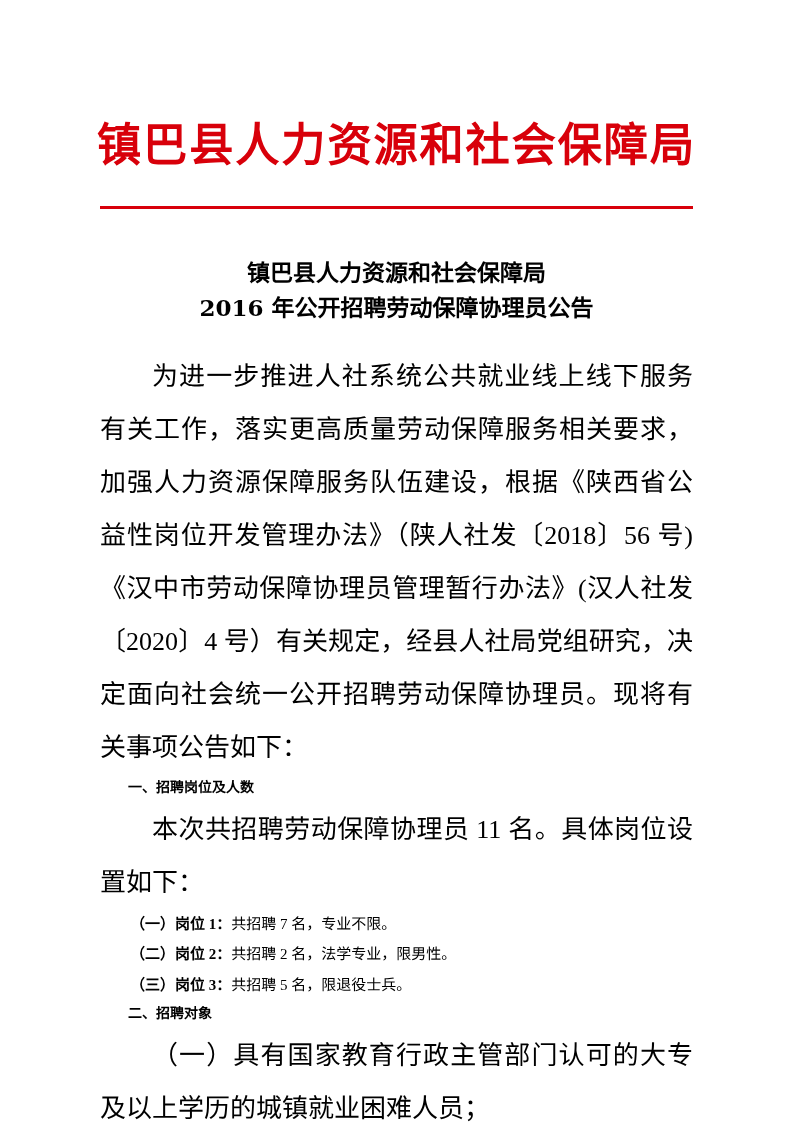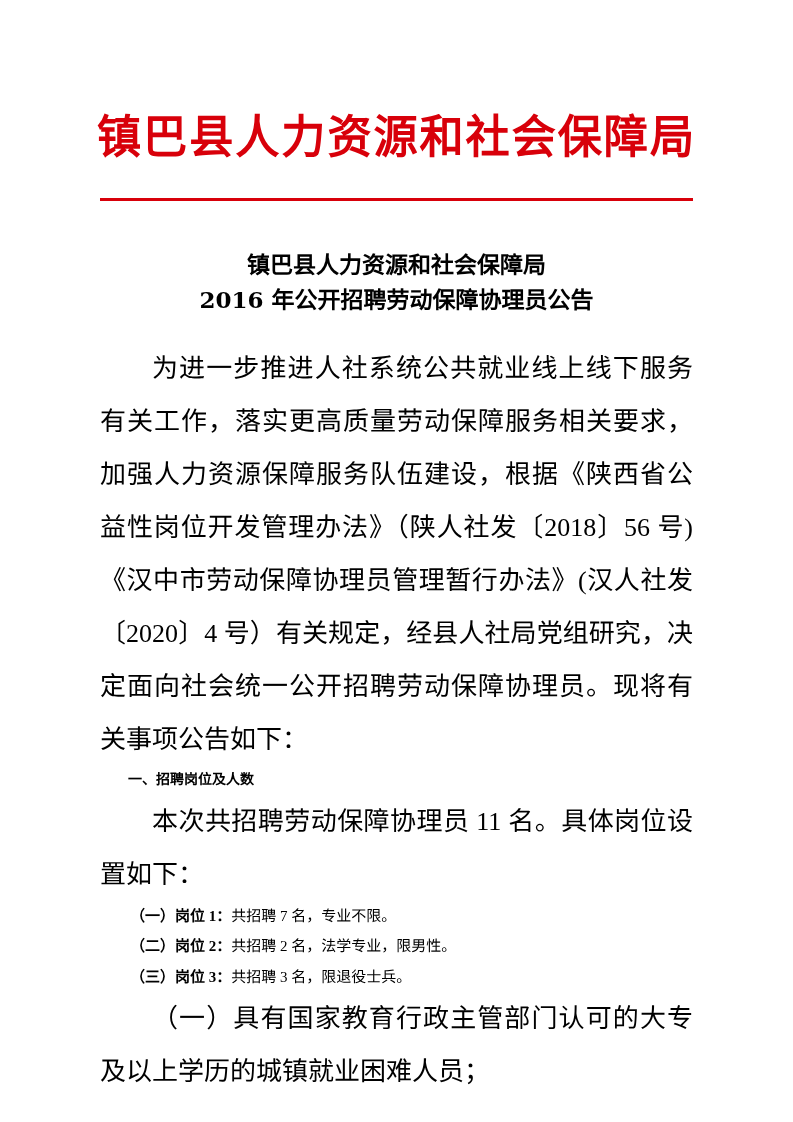--- a/index.html
+++ b/index.html
@@ -11,21 +11,21 @@
     width: 793px;
     height: 1122px;
     font-family: "Liberation Serif", "DejaVu Serif", serif;
     color: #000000;
     position: relative;
     overflow: hidden;
   }
   .page {
     position: absolute;
     inset: 0;
-    padding: 0;
+    padding: 8px;
   }
   
   .letterhead {
     margin: 0;
     padding-top: 112px;
     text-align: center;
   }
   .letterhead-title {
     color: #d8000a;
     font-family: "DejaVu Sans", "Liberation Sans", sans-serif;
@@ -113,21 +113,22 @@
 
     <p class="sub-item">
       <b>（一）岗位 1：</b><span>共招聘 7 名，专业不限。</span>
     </p>
 
     <p class="sub-item">
       <b>（二）岗位 2：</b><span>共招聘 2 名，法学专业，限男性。</span>
     </p>
 
     <p class="sub-item">
-      <b>（三）岗位 3：</b><span>共招聘 3 名，限退役士兵。</span>
+      <b>（三）岗位 3：</b><span>共招聘 5 名，限退役士兵。</span>
     </p>
 
+    <p class="heading">二、招聘对象</p>
 
     <p class="indent">（一）具有国家教育行政主管部门认可的大专及以上学历的城镇就业困难人员；</p>
 
 
   </div>
 </div>
 
 </body></html>

